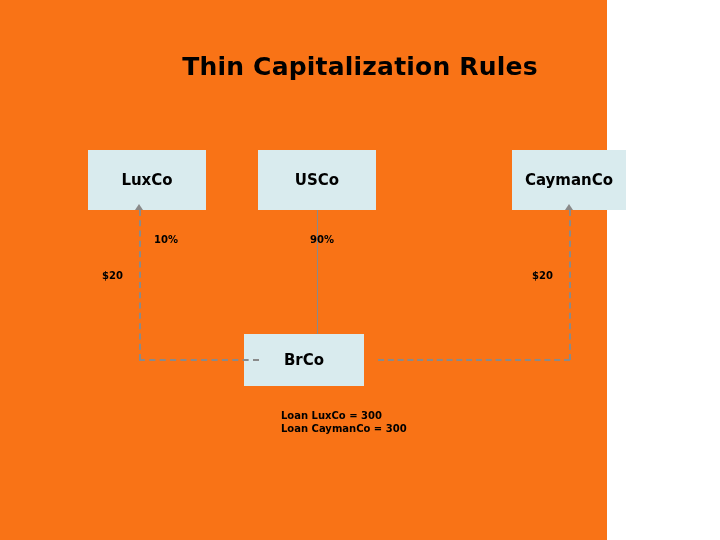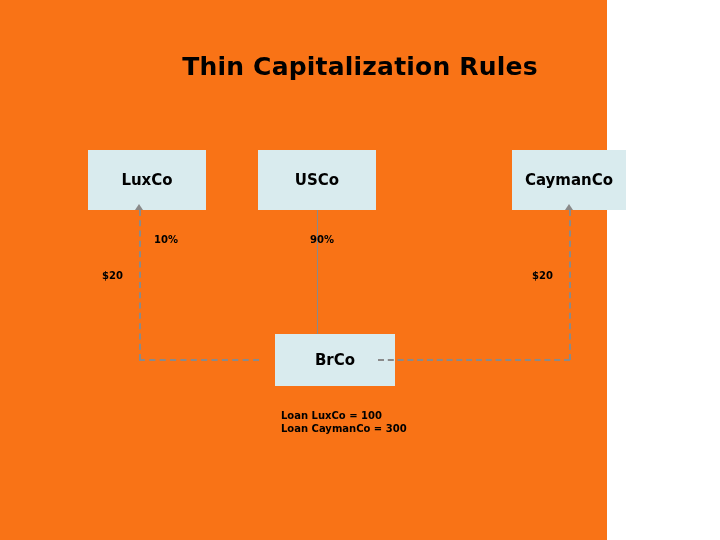--- a/index.html
+++ b/index.html
@@ -39,21 +39,21 @@
     justify-content: center;
     font-family: "DejaVu Sans", sans-serif;
     font-size: 15px;
     font-weight: bold;
     color: #000000;
     box-sizing: border-box;
   }
   #box-luxco   { left: 88px;  top: 150px; width: 118px; height: 60px; }
   #box-usco    { left: 258px; top: 150px; width: 118px; height: 60px; }
   #box-caymanco{ left: 512px; top: 150px; width: 114px; height: 60px; }
-  #box-brco    { left: 275px; top: 334px; width: 120px; height: 52px; }
+  #box-brco    { left: 244px; top: 334px; width: 120px; height: 52px; }
 
   .v-line-solid {
     position: absolute;
     width: 0;
     border-left: 1px solid #8a8a8a;
   }
   .v-line-dashed {
     position: absolute;
     width: 0;
     border-left: 2px dashed #8a8a8a;
@@ -129,17 +129,17 @@
   <div class="v-line-dashed" style="left:569px; top:210px; height:150px;"></div>
   <div class="h-line-dashed" style="left:378px; top:359px; width:192px;"></div>
 
   <div class="pct-label" id="label-10pct">10%</div>
   <div class="pct-label" id="label-90pct">90%</div>
 
   <div class="amt-label" id="label-amount-left">$20</div>
   <div class="amt-label" id="label-amount-right">$20</div>
 
   <div class="notes">
-    <div>Loan LuxCo = 100</div>
+    <div>Loan LuxCo = 300</div>
     <div>Loan CaymanCo = 300</div>
   </div>
 
 </div>
 
 </body></html>

